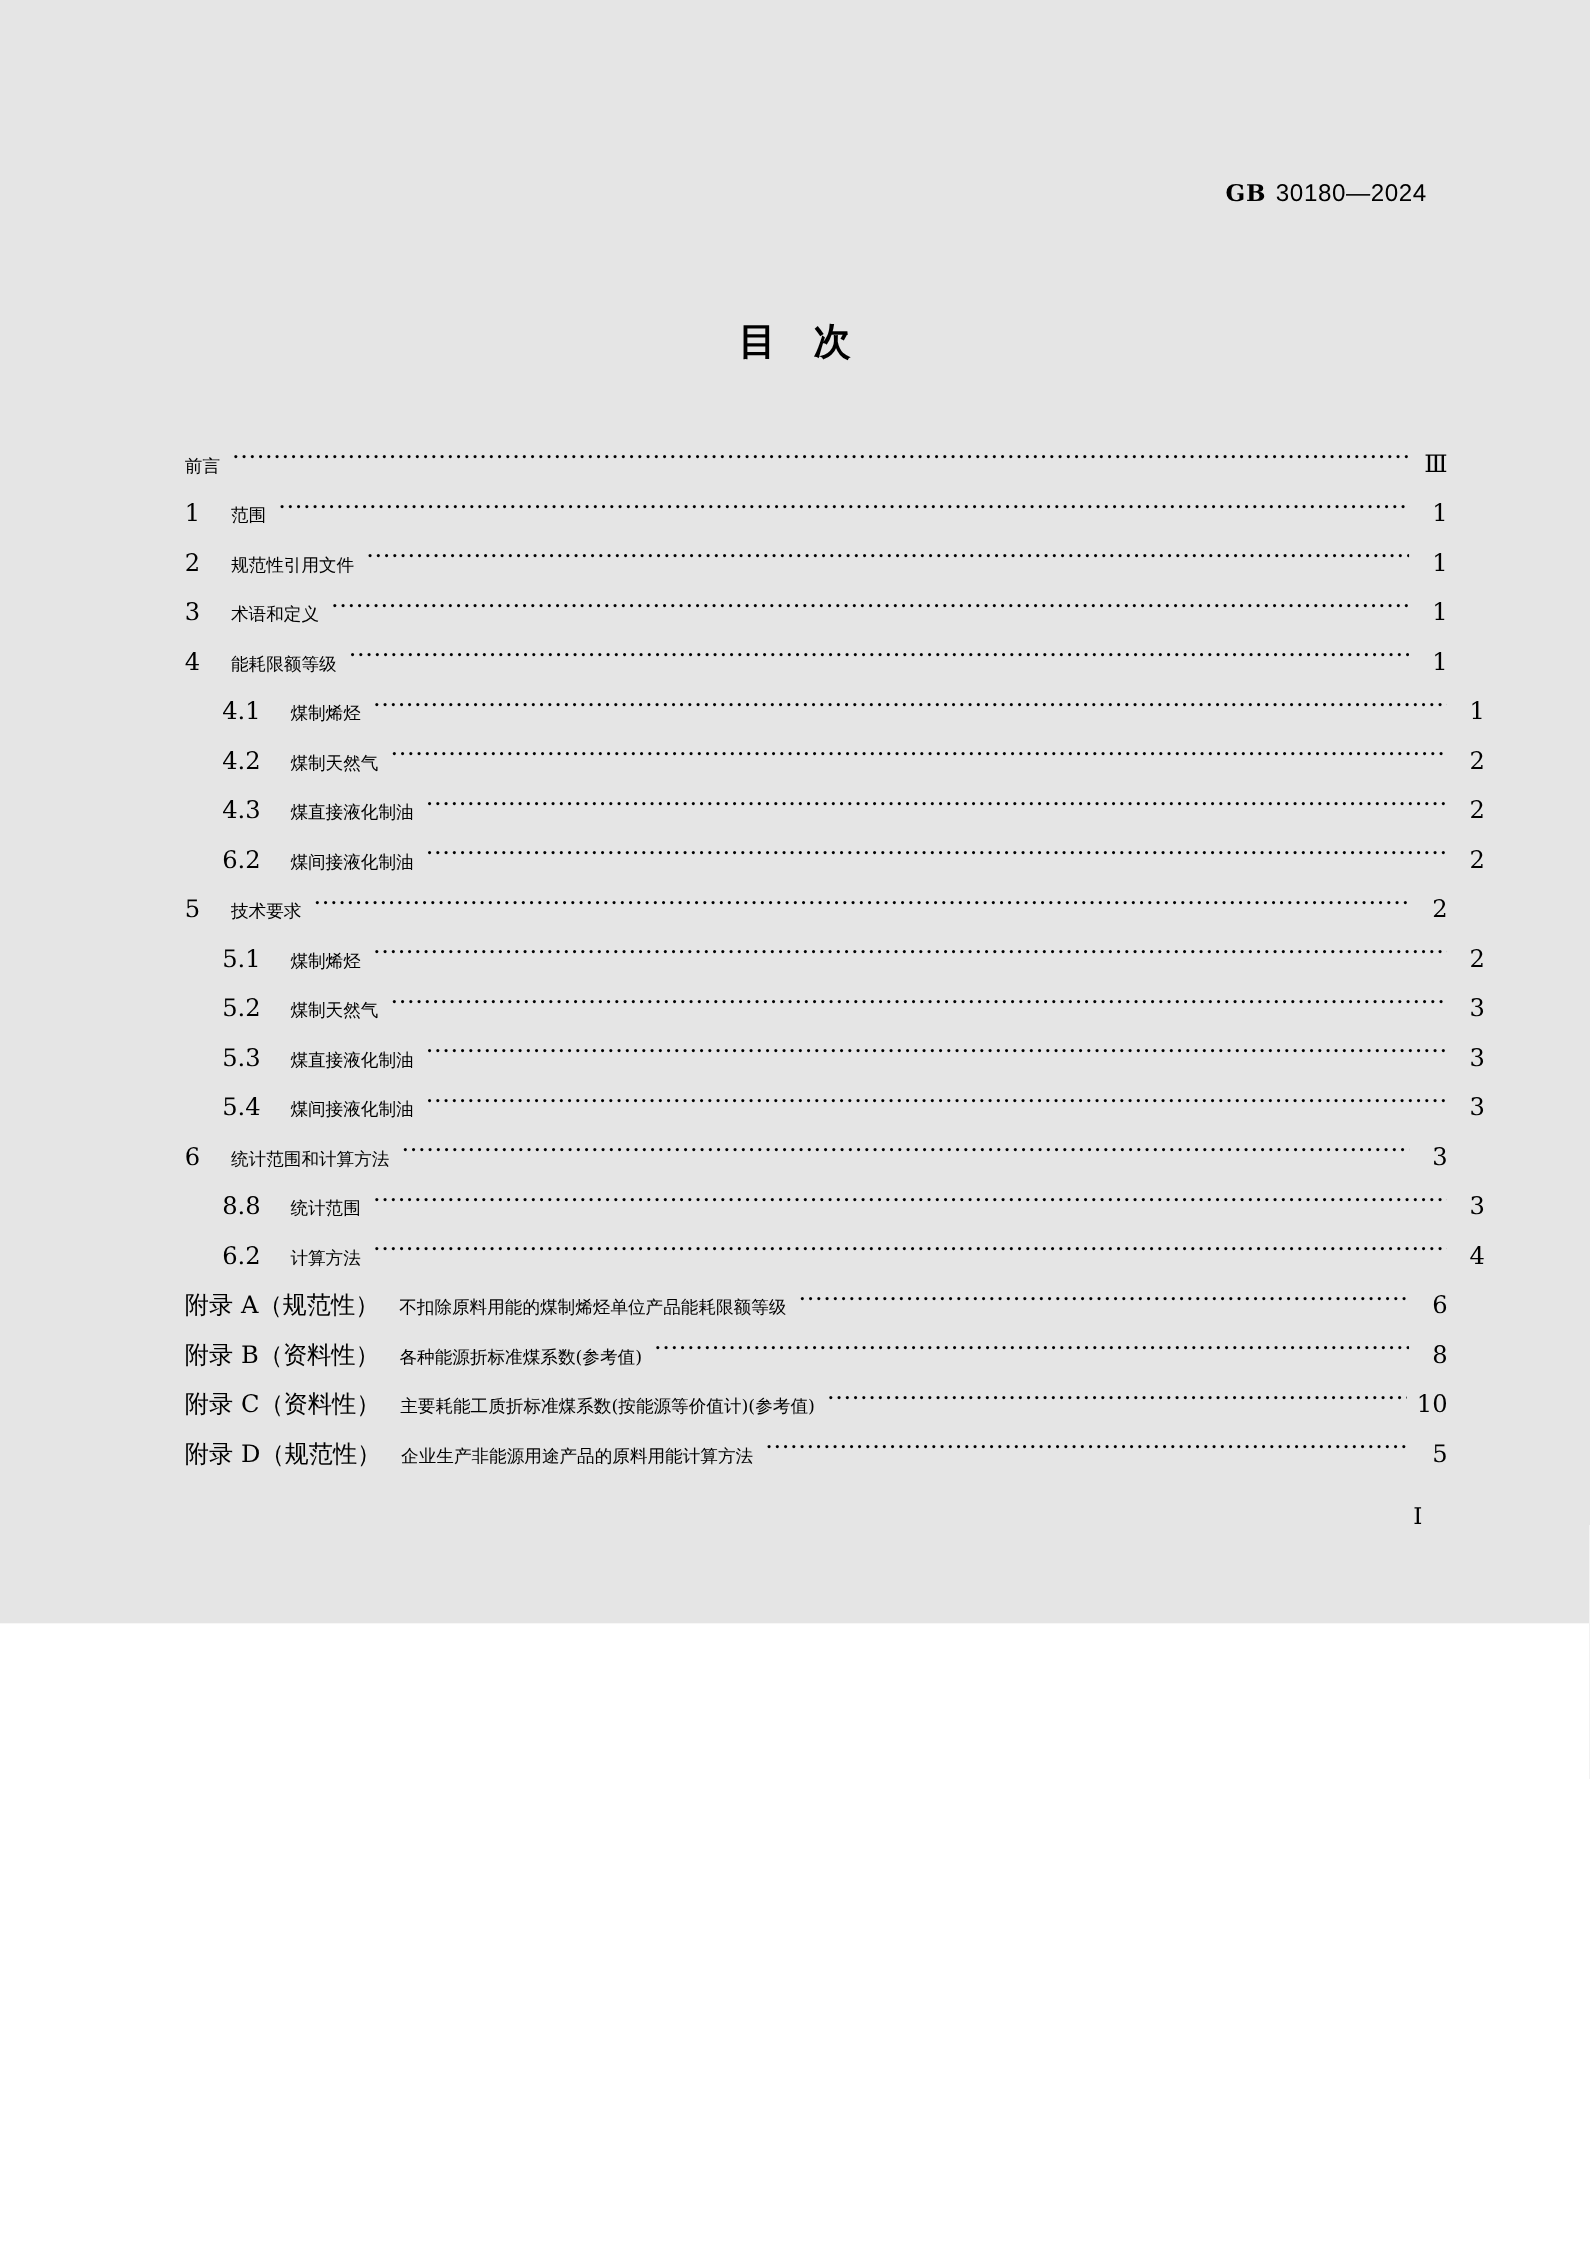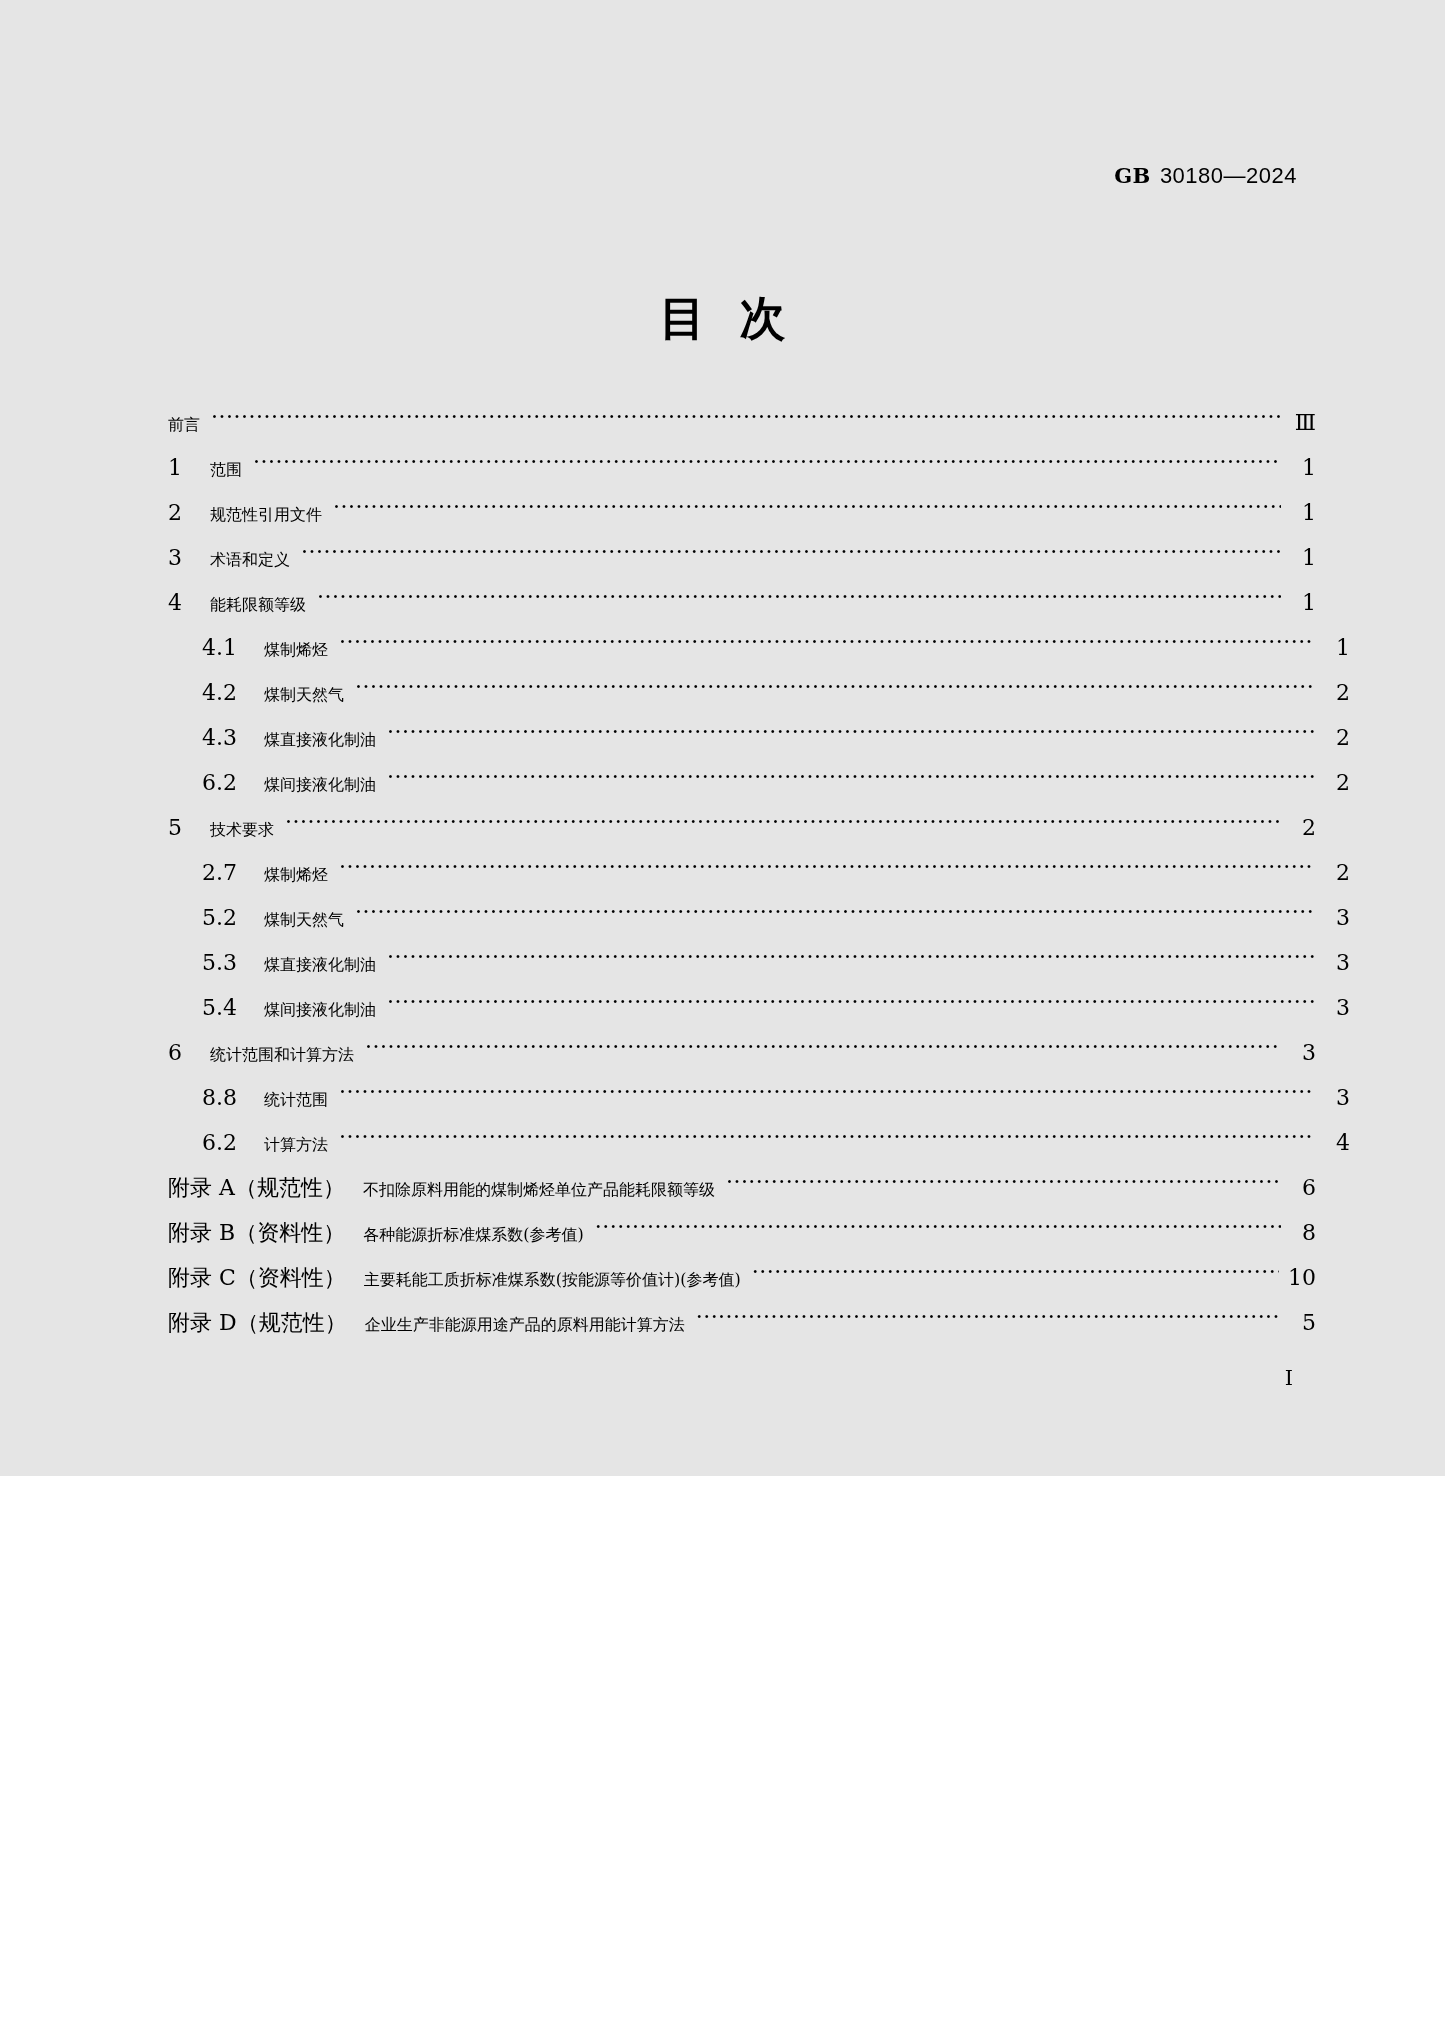--- a/index.html
+++ b/index.html
@@ -44,21 +44,21 @@
 
   
   .page-title {
     position: absolute;
     top: 288px;
     left: 0;
     width: 100%;
     text-align: center;
     font-family: "DejaVu Sans", "Liberation Sans", sans-serif;
     font-weight: bold;
-    font-size: 46px;
+    font-size: 34px;
     letter-spacing: 34px;
     text-indent: 34px;
   }
 
   
   .toc {
     position: absolute;
     top: 400px;
     left: 168px;
     width: 1148px;
@@ -203,21 +203,21 @@
         <span class="leader"></span>
         <span class="toc-page">2</span>
       </div>
       <div class="toc-row lvl-1">
         <span class="toc-num">5</span>
         <span class="toc-label">技术要求</span>
         <span class="leader"></span>
         <span class="toc-page">2</span>
       </div>
       <div class="toc-row lvl-2">
-        <span class="toc-num">2.7</span>
+        <span class="toc-num">5.1</span>
         <span class="toc-label">煤制烯烃</span>
         <span class="leader"></span>
         <span class="toc-page">2</span>
       </div>
       <div class="toc-row lvl-2">
         <span class="toc-num">5.2</span>
         <span class="toc-label">煤制天然气</span>
         <span class="leader"></span>
         <span class="toc-page">3</span>
       </div>

